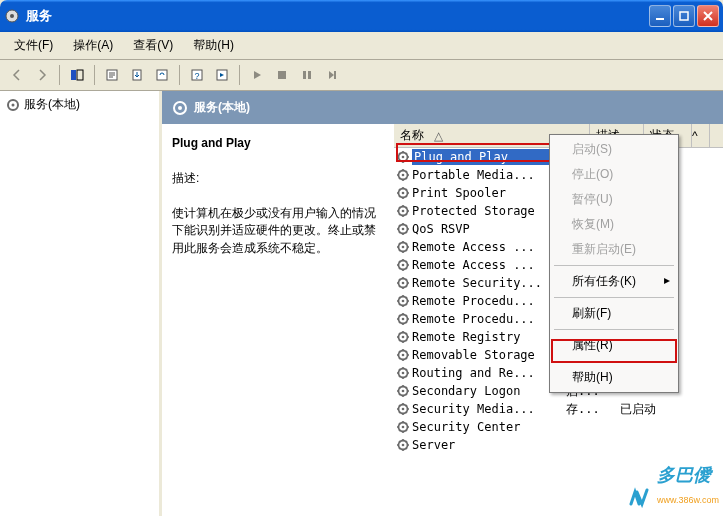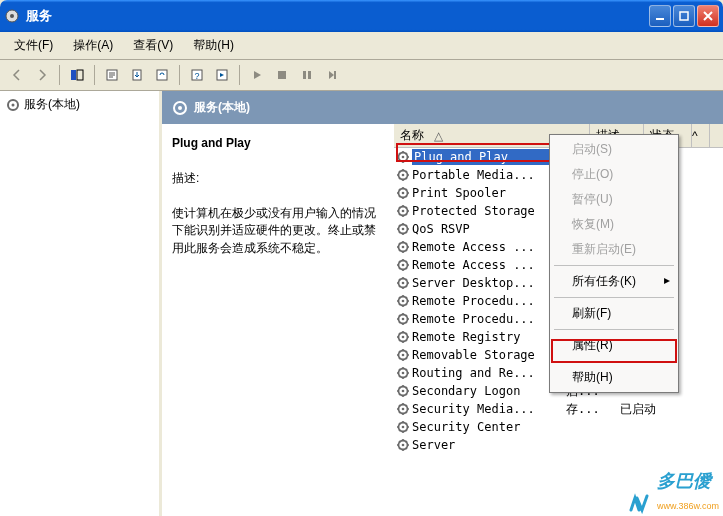--- a/index.html
+++ b/index.html
@@ -147,21 +147,21 @@
   position: relative;
   cursor: default;
 }
 .ctx-item.disabled { color: #a0a0a0; }
 .ctx-item .arrow { position: absolute; right: 6px; top: 4px; }
 .ctx-sep { height: 1px; background: #c0c0c0; margin: 3px 2px; }
 
 .gear-svg path { fill: #6a6a6a; }
 
 .watermark {
-  position: absolute; right: 4px; bottom: 2px;
+  position: absolute; right: 4px; bottom: 8px;
   font-size: 18px; font-weight: bold; font-style: italic;
   color: #2aa0d0;
   display: flex; align-items: flex-end; gap: 2px;
 }
 .watermark .url { font-size: 9px; color: #f0a020; font-style: normal; font-weight: normal; }
 </style>
 </head>
 <body>
 
 <div class="titlebar">
@@ -377,21 +377,21 @@
               <span class="nm">Remote Access ...</span>
               <span class="de"></span>
               <span class="st"></span>
             </div>
             <div class="svc-row">
               <svg class="gear gear-svg" width="14" height="14" viewBox="0 0 14 14">
                 <circle cx="7" cy="7" r="4.5" fill="none" stroke="#6a6a6a" stroke-width="1.8"></circle>
                 <circle cx="7" cy="7" r="1.3" fill="#6a6a6a"></circle>
                 <path d="M7 1v2M7 11v2M1 7h2M11 7h2M3 3l1.4 1.4M9.6 9.6L11 11M11 3L9.6 4.4M4.4 9.6L3 11" stroke="#6a6a6a" stroke-width="1.5"></path>
               </svg>
-              <span class="nm">Server Desktop...</span>
+              <span class="nm">Remote Security...</span>
               <span class="de"></span>
               <span class="st"></span>
             </div>
             <div class="svc-row">
               <svg class="gear gear-svg" width="14" height="14" viewBox="0 0 14 14">
                 <circle cx="7" cy="7" r="4.5" fill="none" stroke="#6a6a6a" stroke-width="1.8"></circle>
                 <circle cx="7" cy="7" r="1.3" fill="#6a6a6a"></circle>
                 <path d="M7 1v2M7 11v2M1 7h2M11 7h2M3 3l1.4 1.4M9.6 9.6L11 11M11 3L9.6 4.4M4.4 9.6L3 11" stroke="#6a6a6a" stroke-width="1.5"></path>
               </svg>
               <span class="nm">Remote Procedu...</span>

